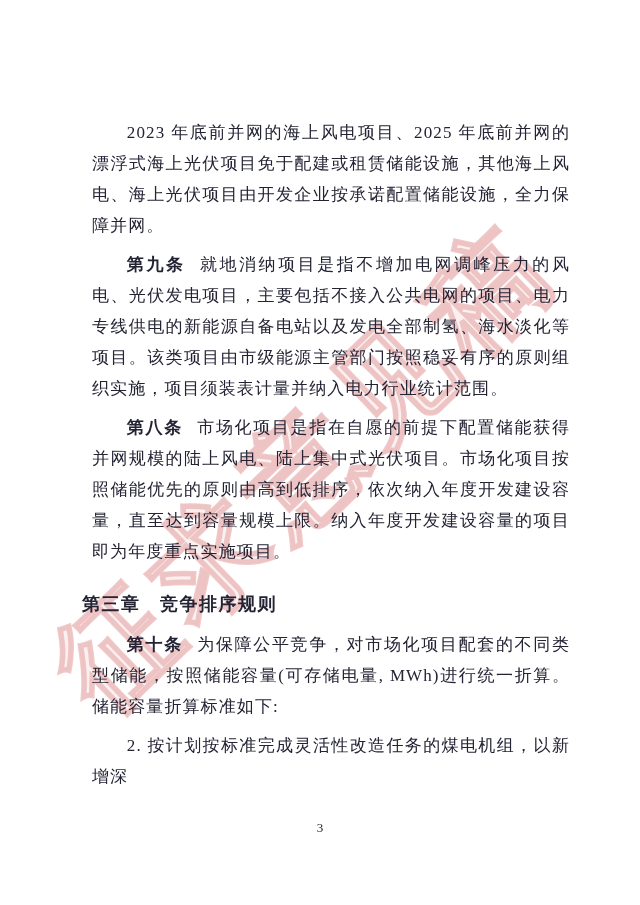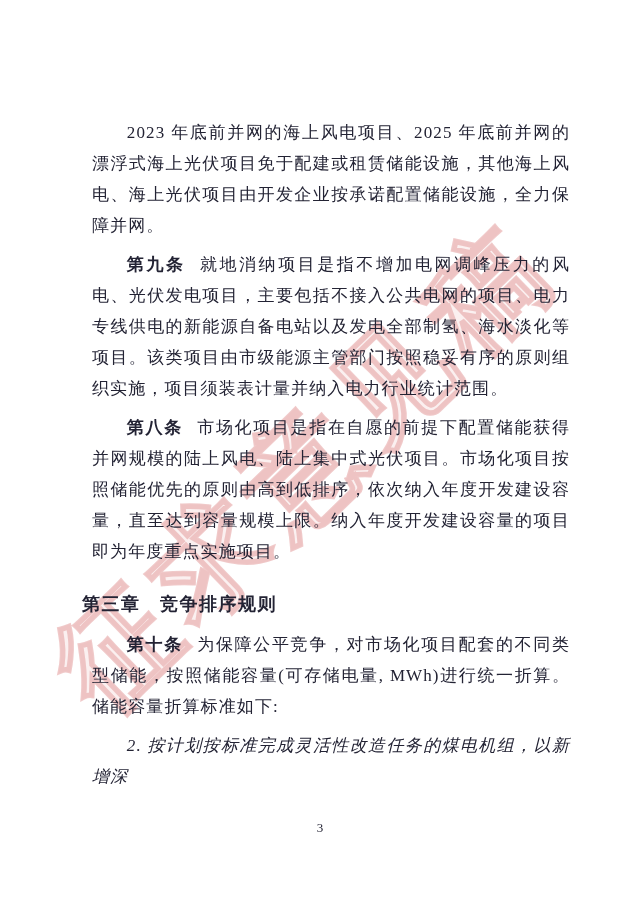--- a/index.html
+++ b/index.html
@@ -43,21 +43,21 @@
   }
   .para {
     margin: 0 0 8px 10px;
     font-size: 17px;
     line-height: 31px;
     letter-spacing: 1.1px;
     text-align: justify;
     text-indent: 2.05em;
     word-break: break-all;
   }
-  .para:last-child { margin-bottom: 0; font-style: italic; }
+  .para:last-child { margin-bottom: 0; }
   .art-label {
     font-weight: 700;
     margin-right: 0.85em;
   }
   .chapter {
     margin: 22px 0 9px 0;
     font-size: 18px;
     line-height: 31px;
     font-weight: 700;
     text-align: left;

